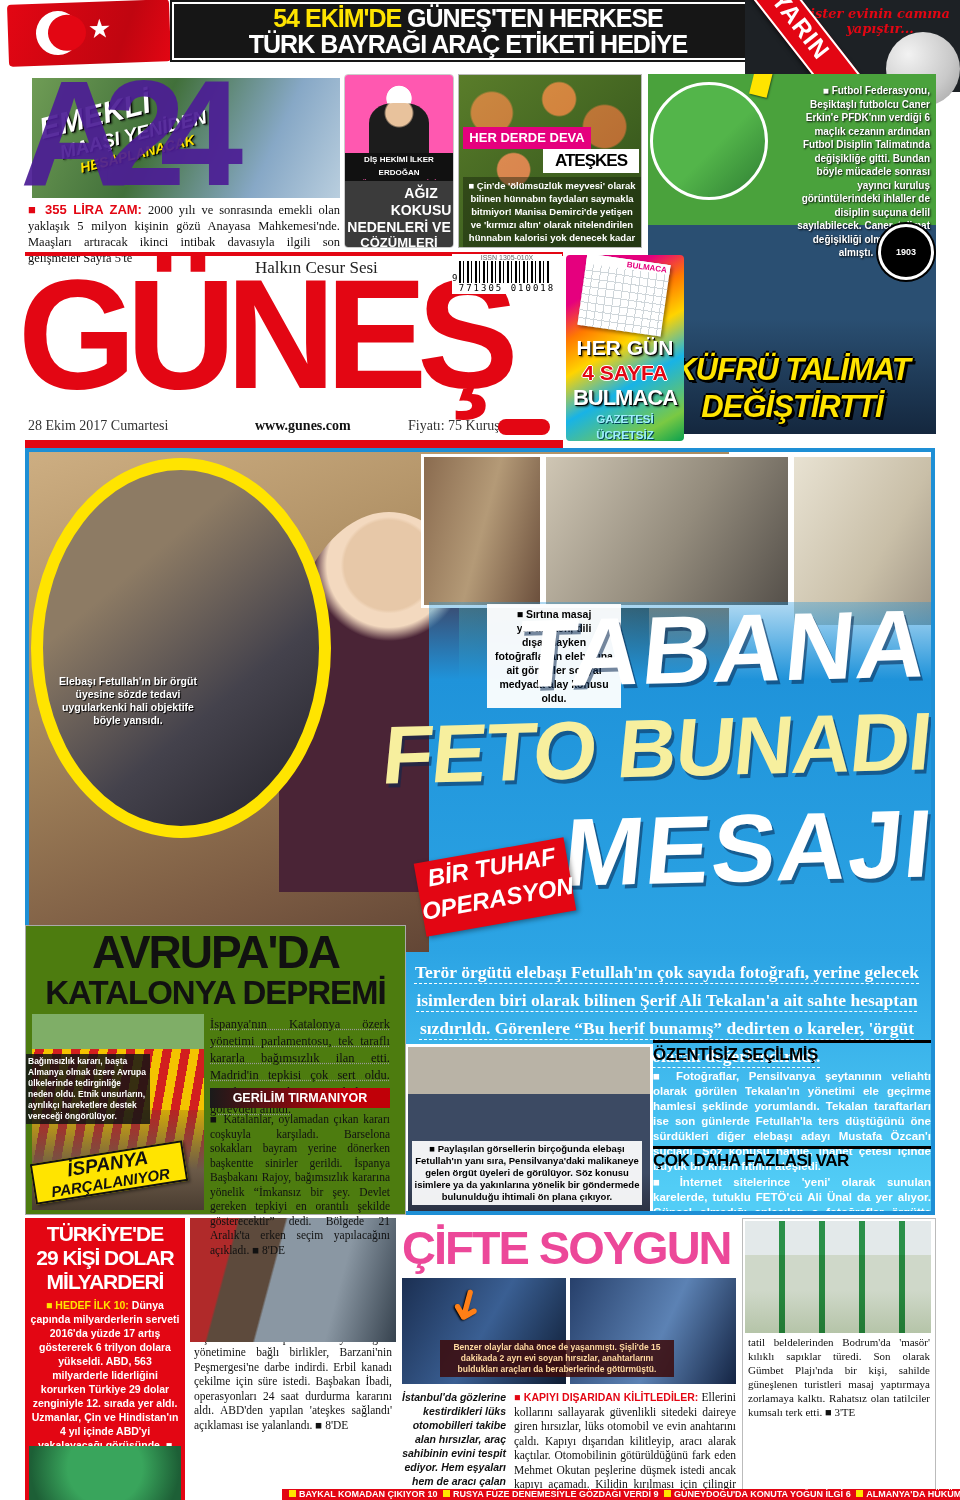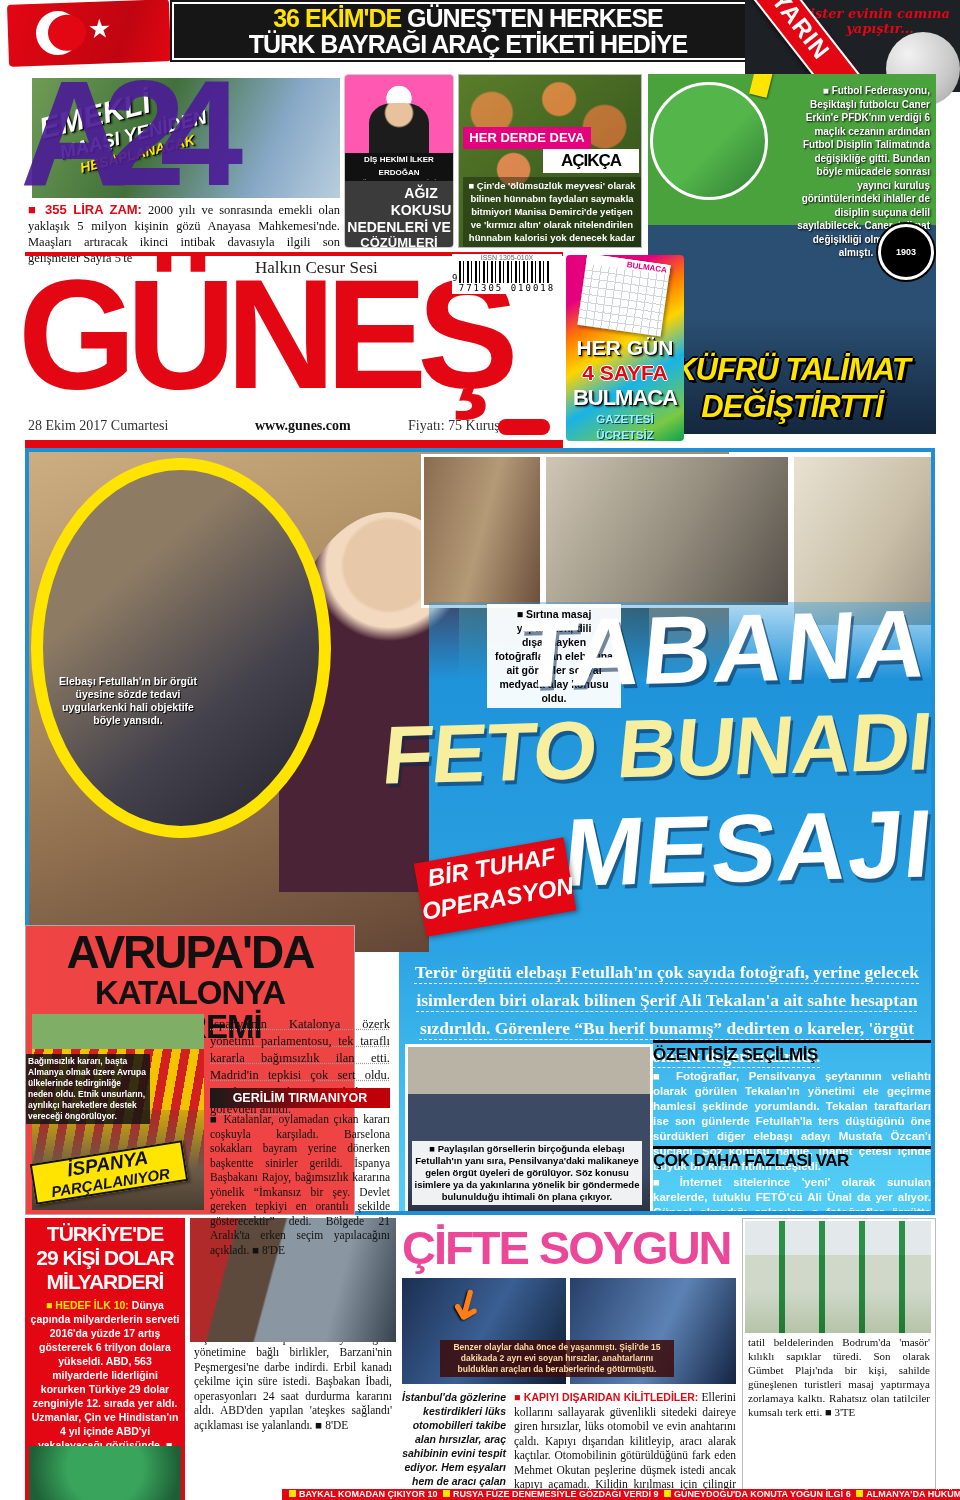--- a/index.html
+++ b/index.html
@@ -22,21 +22,21 @@
 <div id="page">
 
   <div class="abs" style="left:8px;top:2px;width:162px;height:62px;background:linear-gradient(110deg,#e30613,#c00510 70%,#e30613);transform:rotate(-2deg);border-radius:4px;">
     <div class="abs" style="left:28px;top:8px;width:44px;height:44px;border-radius:50%;background:#fff;"></div>
     <div class="abs" style="left:40px;top:12px;width:38px;height:36px;border-radius:50%;background:#e30613;"></div>
     <div class="abs" style="left:80px;top:12px;color:#fff;font-size:26px;">★</div>
   </div>
 
   <div class="abs" style="left:170px;top:0;width:592px;height:58px;background:#161616;border:2px solid #161616;box-shadow:inset 0 0 0 2px #fff;text-align:center;">
     <div style="margin-top:4px;font-weight:900;font-size:25px;letter-spacing:-1px;line-height:25px;">
-      <span style="color:#ffe400;">36 EKİM'DE</span><span style="color:#fff;"> GÜNEŞ'TEN HERKESE</span>
+      <span style="color:#ffe400;">54 EKİM'DE</span><span style="color:#fff;"> GÜNEŞ'TEN HERKESE</span>
     </div>
     <div style="color:#fff;font-weight:900;font-size:25px;letter-spacing:-1px;line-height:26px;">TÜRK BAYRAĞI ARAÇ ETİKETİ HEDİYE</div>
   </div>
 
   <div class="abs" style="left:745px;top:0;width:215px;height:92px;background:#1d2125;border-bottom-left-radius:10px;">
     <div class="abs" style="left:60px;top:6px;width:150px;color:#e30613;font-family:'DejaVu Serif',serif;font-style:italic;font-weight:700;font-size:13px;text-align:center;line-height:15px;">ister evinin camına yapıştır...</div>
     <div class="abs" style="right:0;bottom:-14px;width:74px;height:74px;background:radial-gradient(circle at 30% 30%,#f2f2f2,#c9c9c9 60%,#9e9e9e);border-radius:50%;"></div>
   </div>
   <div class="abs" style="left:722px;top:8px;width:150px;height:34px;background:#e30613;border:2px solid #fff;transform:rotate(52deg);transform-origin:center;text-align:center;box-shadow:2px 2px 4px rgba(0,0,0,.5);">
     <span style="color:#fff;font-weight:900;font-size:24px;letter-spacing:1px;line-height:30px;">YARIN</span>
@@ -76,21 +76,21 @@
   <div class="abs" style="left:458px;top:74px;width:182px;height:172px;overflow:hidden;border:1px solid #bbb;
        background:linear-gradient(140deg,#5a7d2a,#3f6120 60%,#2f4a18),
        radial-gradient(circle at 18% 22%,#b01c1c 0 10%,transparent 11%),
        radial-gradient(circle at 55% 14%,#c12a1f 0 9%,transparent 10%),
        radial-gradient(circle at 80% 30%,#a31717 0 11%,transparent 12%),
        radial-gradient(circle at 30% 55%,#c33 0 10%,transparent 11%);background-blend-mode:screen;">
     <div class="abs" style="left:4px;top:52px;width:128px;height:22px;background:#e5007e;text-align:center;">
       <span style="color:#fff;font-weight:900;font-size:13px;line-height:22px;">HER DERDE DEVA</span>
     </div>
     <div class="abs" style="left:84px;top:74px;width:96px;height:24px;background:#fff;text-align:center;">
-      <span style="color:#000;font-weight:900;font-size:17px;line-height:24px;letter-spacing:-1px;">AÇIKÇA</span>
+      <span style="color:#000;font-weight:900;font-size:17px;line-height:24px;letter-spacing:-1px;">ATEŞKES</span>
     </div>
     <div class="abs" style="left:4px;top:102px;width:174px;color:#fff;font-weight:700;font-size:9.5px;line-height:13px;text-align:center;background:rgba(20,30,10,.45);padding:2px;">■ Çin'de 'ölümsüzlük meyvesi' olarak bilinen hünnabın faydaları saymakla bitmiyor! Manisa Demirci'de yetişen ve 'kırmızı altın' olarak nitelendirilen hünnabın kalorisi yok denecek kadar az. Bu meyve zayıflatıyor, kanserden koruyor, cildi güzelleştiriyor ve astımı önlüyor. ■ 2'DE</div>
   </div>
 
   <div class="abs" style="left:648px;top:74px;width:288px;height:360px;overflow:hidden;
        background:linear-gradient(180deg,#4aa23c 0 42%,#2a4f72 42% 68%,#14273e 100%);">
     <div class="abs" style="left:104px;top:-4px;width:18px;height:26px;background:#ffe400;transform:rotate(14deg);box-shadow:1px 1px 2px rgba(0,0,0,.5);"></div>
     <div class="abs" style="left:2px;top:8px;width:112px;height:112px;border-radius:50%;border:3px solid #fff;background:linear-gradient(135deg,#53b54a 0 55%,#2e7d33 100%);"></div>
     <div class="abs" style="left:140px;top:10px;width:142px;color:#fff;font-weight:700;font-size:10px;line-height:13.5px;text-align:right;text-shadow:1px 1px 2px #000;">■ Futbol Federasyonu, Beşiktaşlı futbolcu Caner Erkin'e PFDK'nın verdiği 6 maçlık cezanın ardından Futbol Disiplin Talimatında değişikliğe gitti. Bundan böyle mücadele sonrası yayıncı kuruluş görüntülerindeki ihlaller de disiplin suçuna delil sayılabilecek. Caner, talimat değişikliği olmadan ceza almıştı. ■ SPOR'DA</div>
     <div class="abs" style="left:230px;top:150px;width:50px;height:50px;border-radius:50%;background:#000;border:3px solid #fff;box-shadow:0 0 0 2px #000;text-align:center;">
@@ -180,21 +180,21 @@
     <div class="abs" style="left:624px;top:588px;width:278px;">
       <div class="secline" style="font-weight:900;font-size:17px;letter-spacing:-0.5px;color:#000;padding-top:2px;">ÖZENTİSİZ SEÇİLMİŞ</div>
       <div class="jt" style="color:#fff;font-weight:700;font-size:11.5px;line-height:15px;margin-top:4px;">■ Fotoğraflar, Pensilvanya şeytanının veliahtı olarak görülen Tekalan'ın yönetimi ele geçirme hamlesi şeklinde yorumlandı. Tekalan taraftarları ise son günlerde Fetullah'la ters düştüğünü öne sürdükleri diğer elebaşı adayı Mustafa Özcan'ı suçladı. Söz konusu hamle, ihanet çetesi içinde büyük bir krizin fitilini ateşledi.</div>
     </div>
     <div class="abs" style="left:624px;top:694px;width:278px;">
       <div class="secline" style="font-weight:900;font-size:17px;letter-spacing:-0.5px;color:#000;padding-top:2px;">ÇOK DAHA FAZLASI VAR</div>
       <div class="jt" style="color:#fff;font-weight:700;font-size:11.5px;line-height:15px;margin-top:4px;">■ İnternet sitelerince 'yeni' olarak sunulan karelerde, tutuklu FETÖ'cü Ali Ünal da yer alıyor. Güncel olmadığı anlaşılan o fotoğraflar örgütte deprem etkisi oluşturmaya yetti. Pozların sızdırıldığı arşivde çok daha fazlasının saklandığı görüşü öne çıktı. Yeni görüntülerin servis edilmesi ihtimali, paniği tırmandırdı. ■ 11'DE</div>
     </div>
   </div>
 
-  <div class="abs" style="left:25px;top:925px;width:330px;height:290px;background:#ef4444;border:1px solid #aaa;box-sizing:border-box;z-index:6;">
+  <div class="abs" style="left:25px;top:925px;width:381px;height:290px;background:#4d7c0f;border:1px solid #aaa;box-sizing:border-box;z-index:6;">
     <div style="text-align:center;font-weight:900;font-size:46px;line-height:48px;letter-spacing:-2px;color:#111;margin-top:2px;">AVRUPA'DA</div>
     <div style="text-align:center;font-weight:900;font-size:33px;line-height:34px;letter-spacing:-1px;color:#111;">KATALONYA DEPREMİ</div>
 
     <div class="photo" style="left:6px;top:88px;width:172px;height:196px;
                 background:linear-gradient(180deg,#7fae67 0 18%,transparent 18%),repeating-linear-gradient(100deg,#f4c300 0 9px,#d21f1f 9px 18px);">
       <div class="abs" style="left:0;top:96px;width:172px;height:100px;background:linear-gradient(180deg,rgba(70,60,50,.2),#6b5a48 60%,#4a3d31);"></div>
       <div class="capbox" style="left:-6px;top:40px;width:120px;background:rgba(20,20,20,.85);color:#fff;font-size:8.5px;line-height:11px;text-align:left;padding:2px;">
         <span>Bağımsızlık kararı, başta Almanya olmak üzere Avrupa ülkelerinde tedirginliğe neden oldu. Etnik unsurların, ayrılıkçı hareketlere destek vereceği öngörülüyor.</span>
       </div>
       <div class="abs" style="left:0px;top:138px;width:150px;background:#ffe400;border:2px solid #111;transform:rotate(-9deg);text-align:center;box-shadow:2px 2px 3px rgba(0,0,0,.4);">

